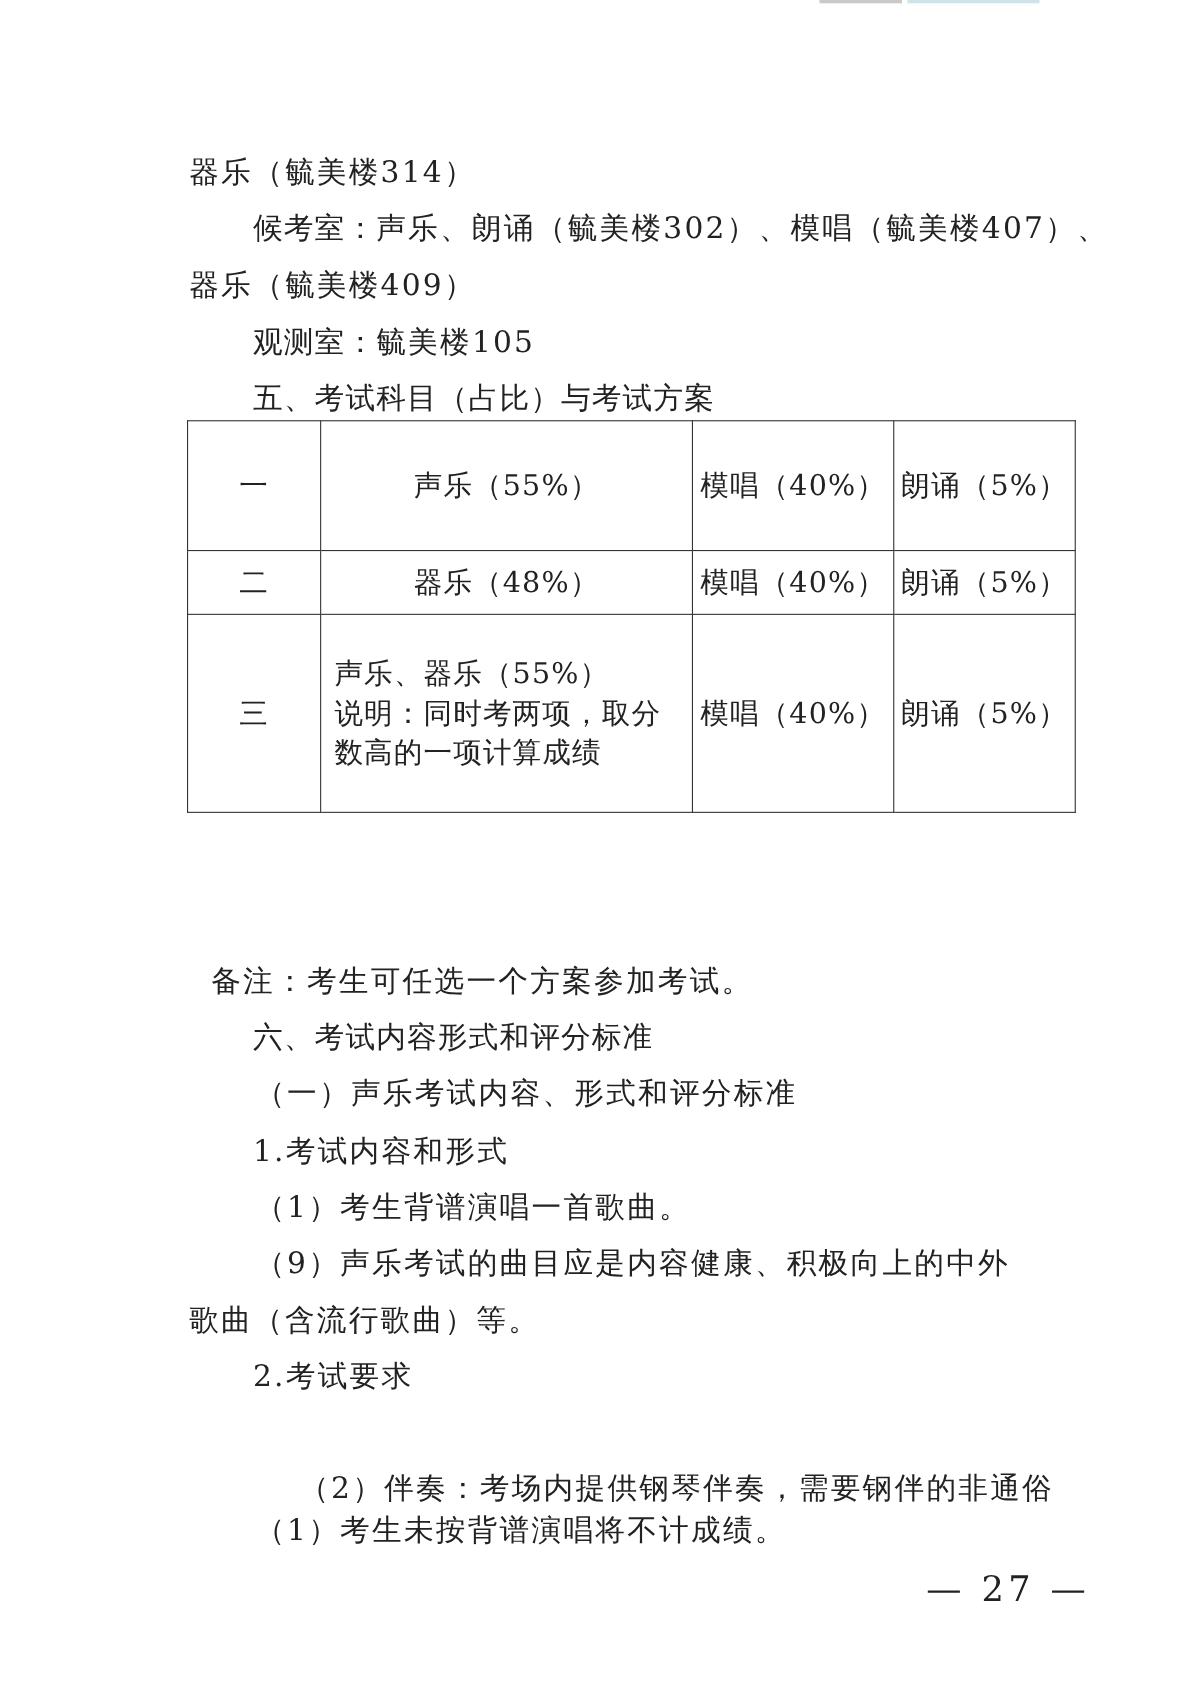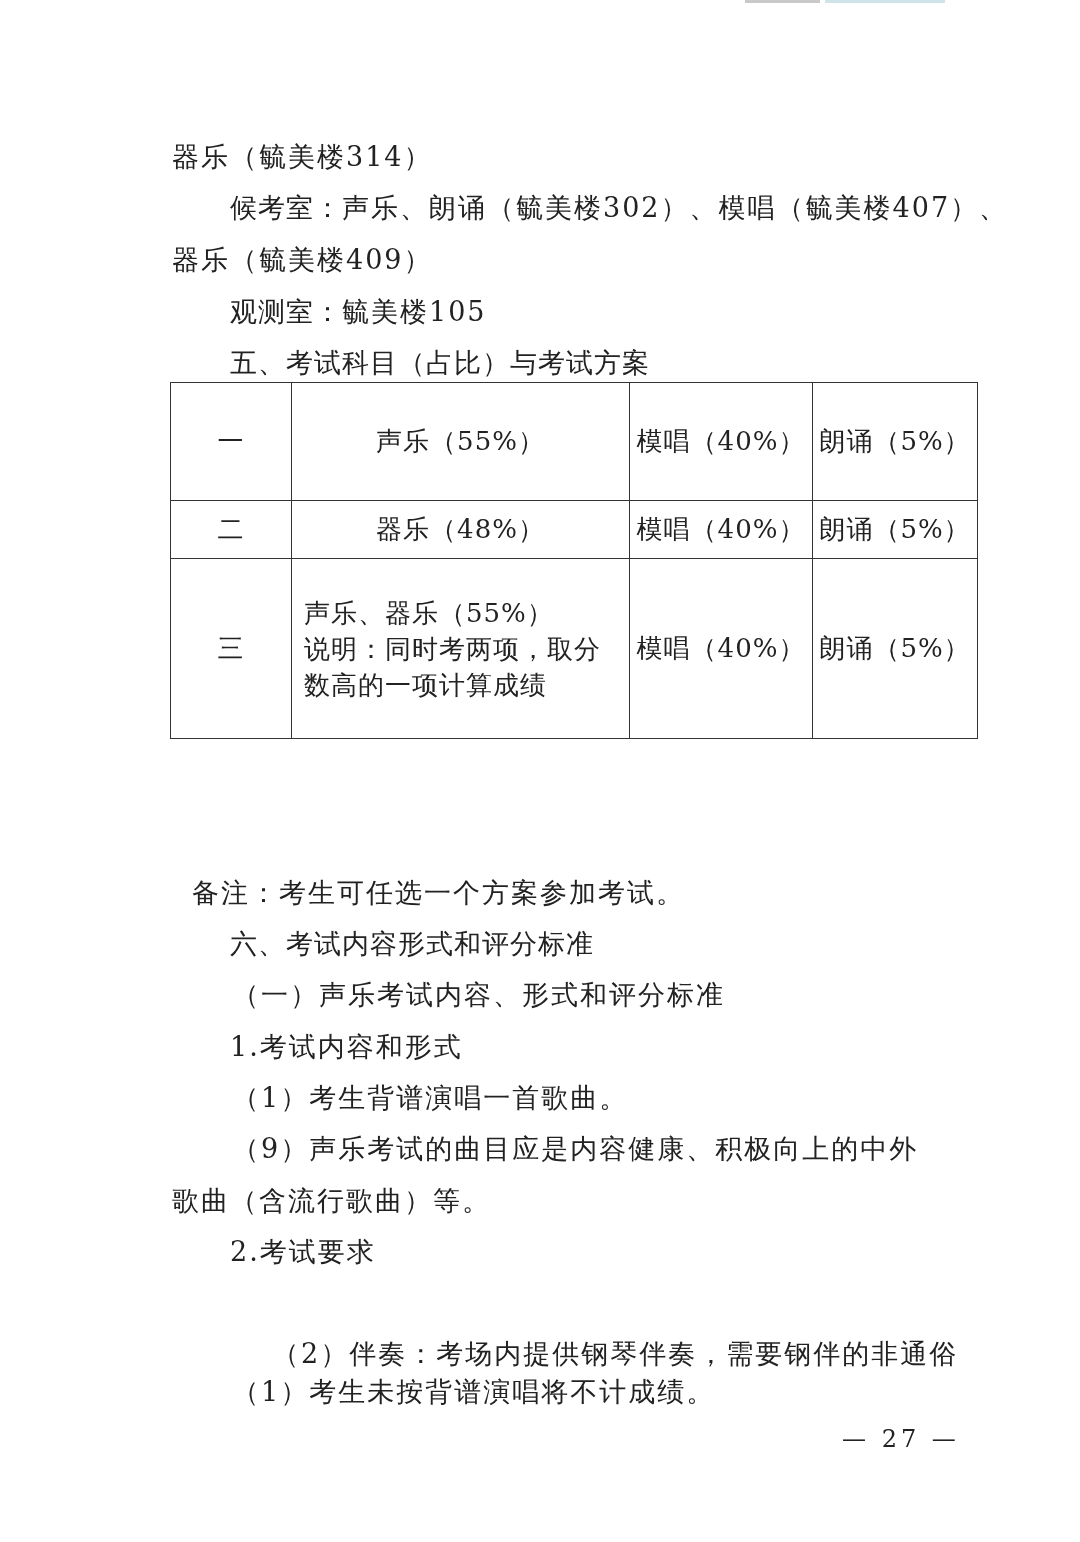--- a/index.html
+++ b/index.html
@@ -7,21 +7,21 @@
          font-family:"DejaVu Serif","Liberation Serif",serif; color:#222; }
   .topmark { position:absolute; left:745px; top:0; width:200px; height:4px; }
   .topmark .a { position:absolute; left:0; top:0; width:75px; height:3px; background:#c9c9c9; }
   .topmark .b { position:absolute; left:80px; top:0; width:120px; height:3px; background:#cfe3ea; }
   .line { position:absolute; font-size:27px; line-height:34px; white-space:nowrap; letter-spacing:2px; }
   .bold { font-family:"DejaVu Sans","Liberation Sans",sans-serif; font-weight:normal; letter-spacing:1px; }
   table.plan { position:absolute; left:170px; top:382px; width:807px; border-collapse:collapse;
                table-layout:fixed; font-size:26px; }
   table.plan td { border:1.5px solid #333; text-align:center; vertical-align:middle; padding:0; letter-spacing:1px; }
   table.plan td.left { text-align:left; padding-left:12px; line-height:36px; }
-  .pagenum { position:absolute; left:842px; top:1425px; font-size:24px; letter-spacing:4px; white-space:nowrap; }
+  .pagenum { position:absolute; left:842px; top:1425px; font-size:32px; letter-spacing:4px; white-space:nowrap; }
 </style>
 </head>
 <body>
 
 <div class="topmark">
     <div class="a"></div>
     <div class="b"></div>
   </div>
 
 <div class="line" style="left:172px;top:140px;">器乐（毓美楼314）</div>

